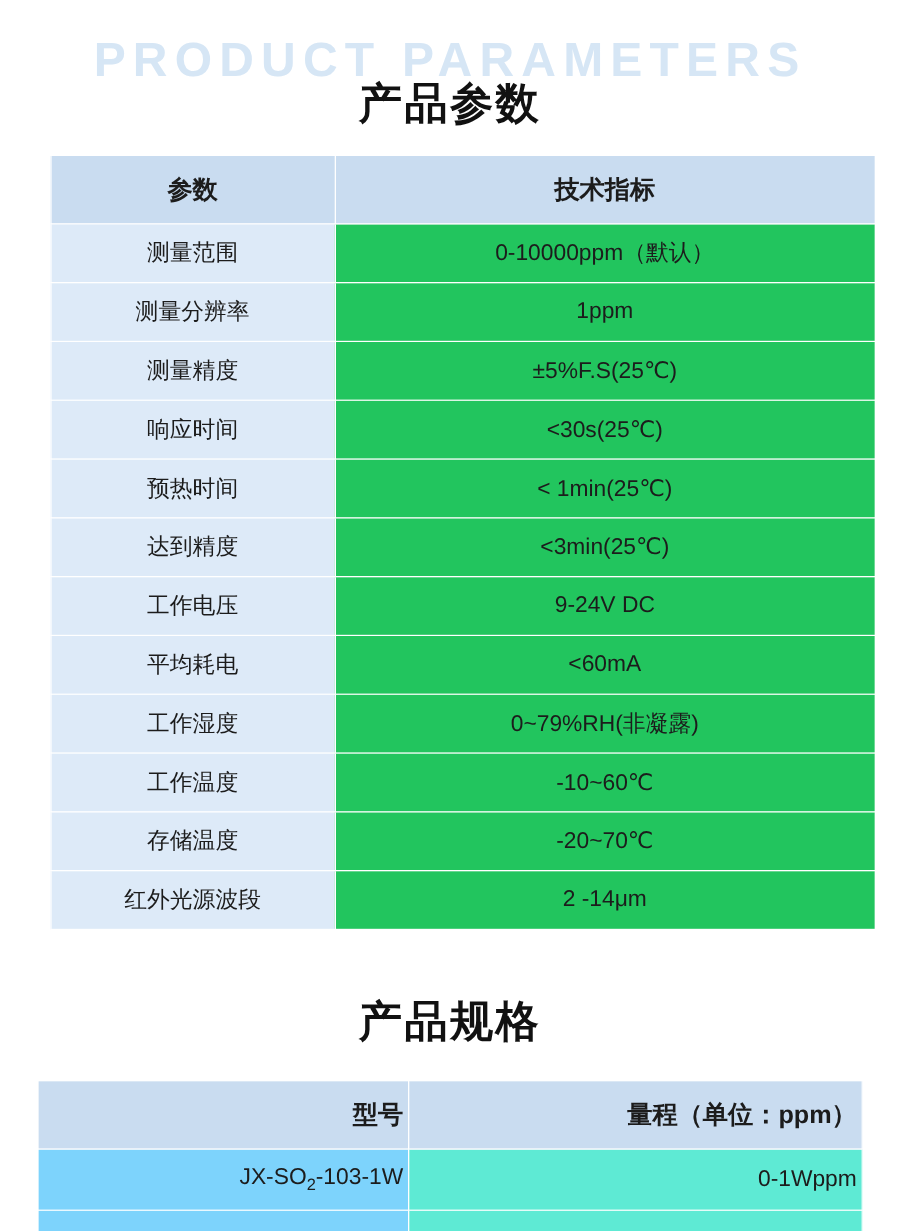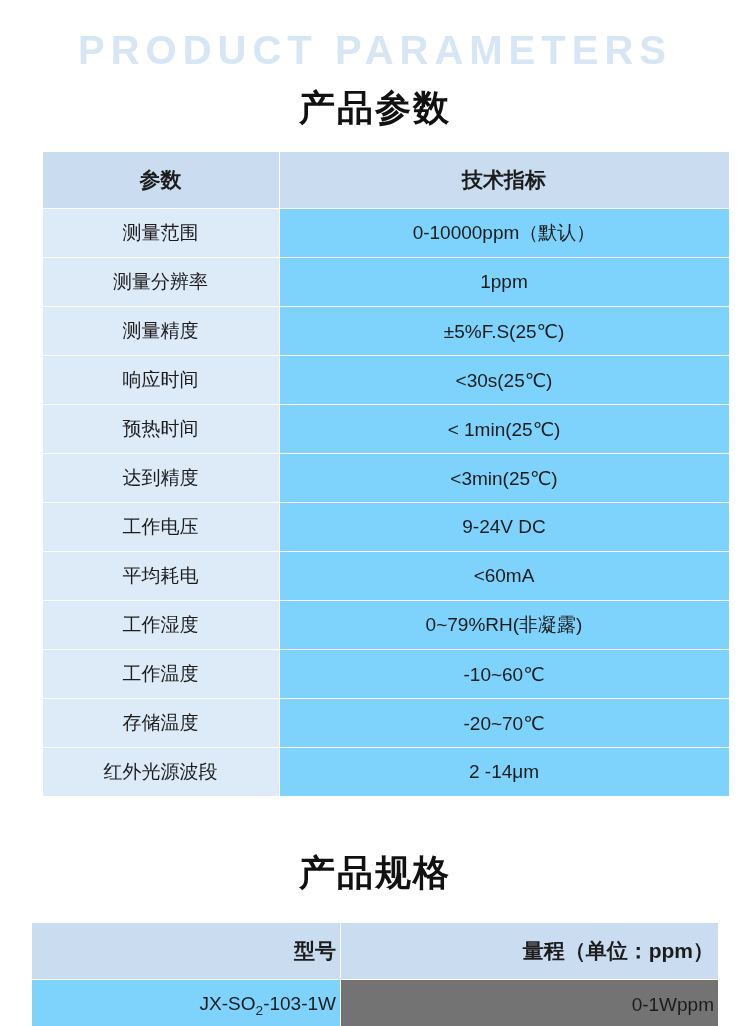--- a/index.html
+++ b/index.html
@@ -64,21 +64,21 @@
     font-size: 21px;
     background: #c9dcf0;
     height: 56px;
   }
 
   table.param-table td.col-a {
     width: 228px;
     background: #ddeaf8;
   }
   table.param-table td.col-b {
-    background: #7dd3fc;
+    background: #22c55e;
   }
 
   table.param-table tr.head td.col-a,
   table.param-table tr.head td.col-b {
     background: #c9dcf0;
   }
 
   
   table.spec-table {
     border-collapse: collapse;
@@ -98,31 +98,31 @@
     font-weight: bold;
     font-size: 21px;
     background: #c9dcf0;
     height: 56px;
   }
   table.spec-table td.col-a {
     width: 300px;
     background: #7dd3fc;
   }
   table.spec-table td.col-b {
-    background: #737373;
+    background: #5eead4;
   }
 
   sub {
     font-size: 0.72em;
     vertical-align: sub;
   }
 
   
   #params-watermark { top: 28px; }
-  #params-title { margin: 0; padding-top: 84px; }
+  #params-title { margin: 0; padding-top: 62px; }
   #params-table-wrap { margin-top: 18px; padding-left: 21px; }
   #spec-title { padding-top: 28px; }
   #spec-table-wrap { margin-top: 18px; }
 </style>
 </head>
 <body>
 
 <div class="section">
   <div class="watermark" id="params-watermark">PRODUCT PARAMETERS</div>
 

